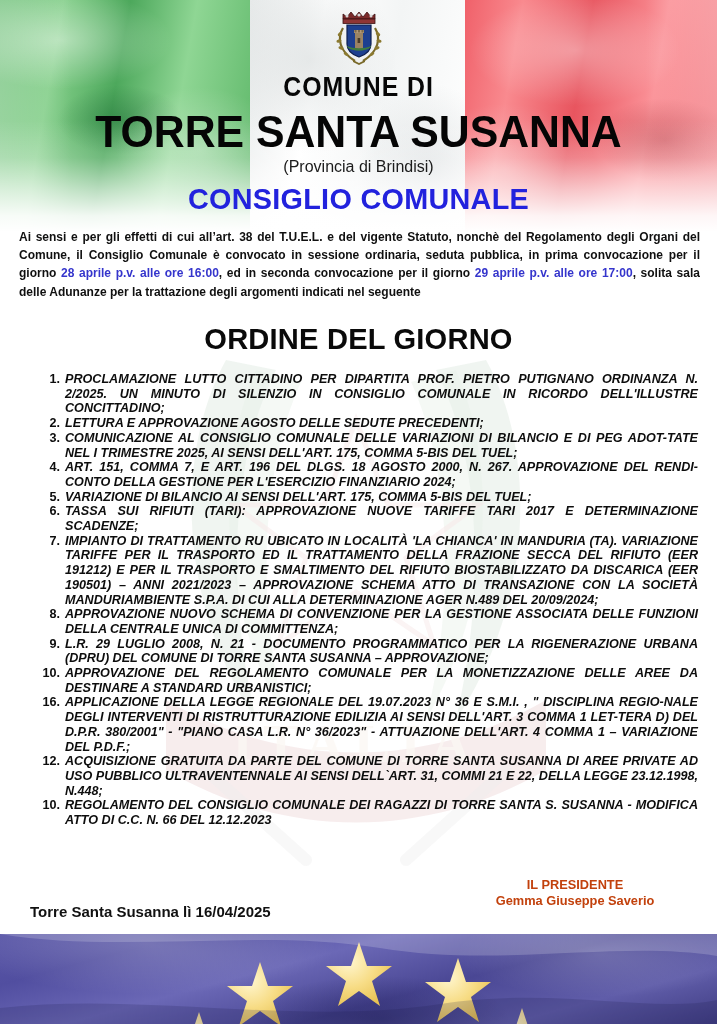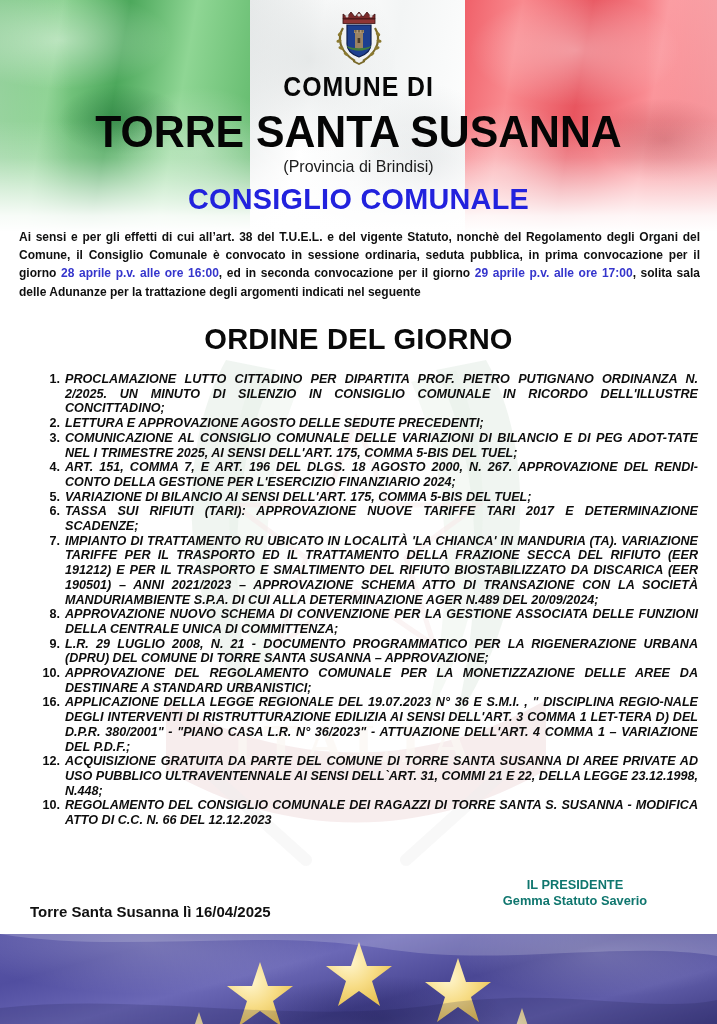--- a/index.html
+++ b/index.html
@@ -184,21 +184,21 @@
     font-style: italic;
   }
 
   
   .sign-block {
     position: absolute;
     right: 32px; top: 877px;
     text-align: center;
     font-size: 12.8px;
     font-weight: bold;
-    color: #0f766e;
+    color: #c2410c;
     line-height: 16px;
     width: 220px;
   }
   .place-date {
     position: absolute;
     left: 30px; top: 903px;
     font-size: 15px;
     font-weight: bold;
     color: #111111;
   }
@@ -347,21 +347,21 @@
       <div class="txt">ACQUISIZIONE GRATUITA DA PARTE DEL COMUNE DI TORRE SANTA SUSANNA DI AREE PRIVATE AD USO PUBBLICO ULTRAVENTENNALE AI SENSI DELL`ART. 31, COMMI 21 E 22, DELLA LEGGE 23.12.1998, N.448;</div>
     </div>
     <div class="item">
       <div class="num">10.</div>
       <div class="txt">REGOLAMENTO DEL CONSIGLIO COMUNALE DEI RAGAZZI DI TORRE SANTA S. SUSANNA - MODIFICA ATTO DI C.C. N. 66 DEL 12.12.2023</div>
     </div>
   </div>
 
   <div class="sign-block">
     <div>IL PRESIDENTE</div>
-    <div>Gemma Statuto Saverio</div>
+    <div>Gemma Giuseppe Saverio</div>
   </div>
   <div class="place-date">Torre Santa Susanna lì 16/04/2025</div>
 
   <div class="eu-band">
     <svg width="717" height="90" viewBox="0 0 717 90">
       <defs>
         <radialGradient id="starg" cx="35%" cy="30%" r="75%">
           <stop offset="0%" stop-color="#fff6cf"></stop>
           <stop offset="55%" stop-color="#f7dc85"></stop>
           <stop offset="100%" stop-color="#e8c254"></stop>

